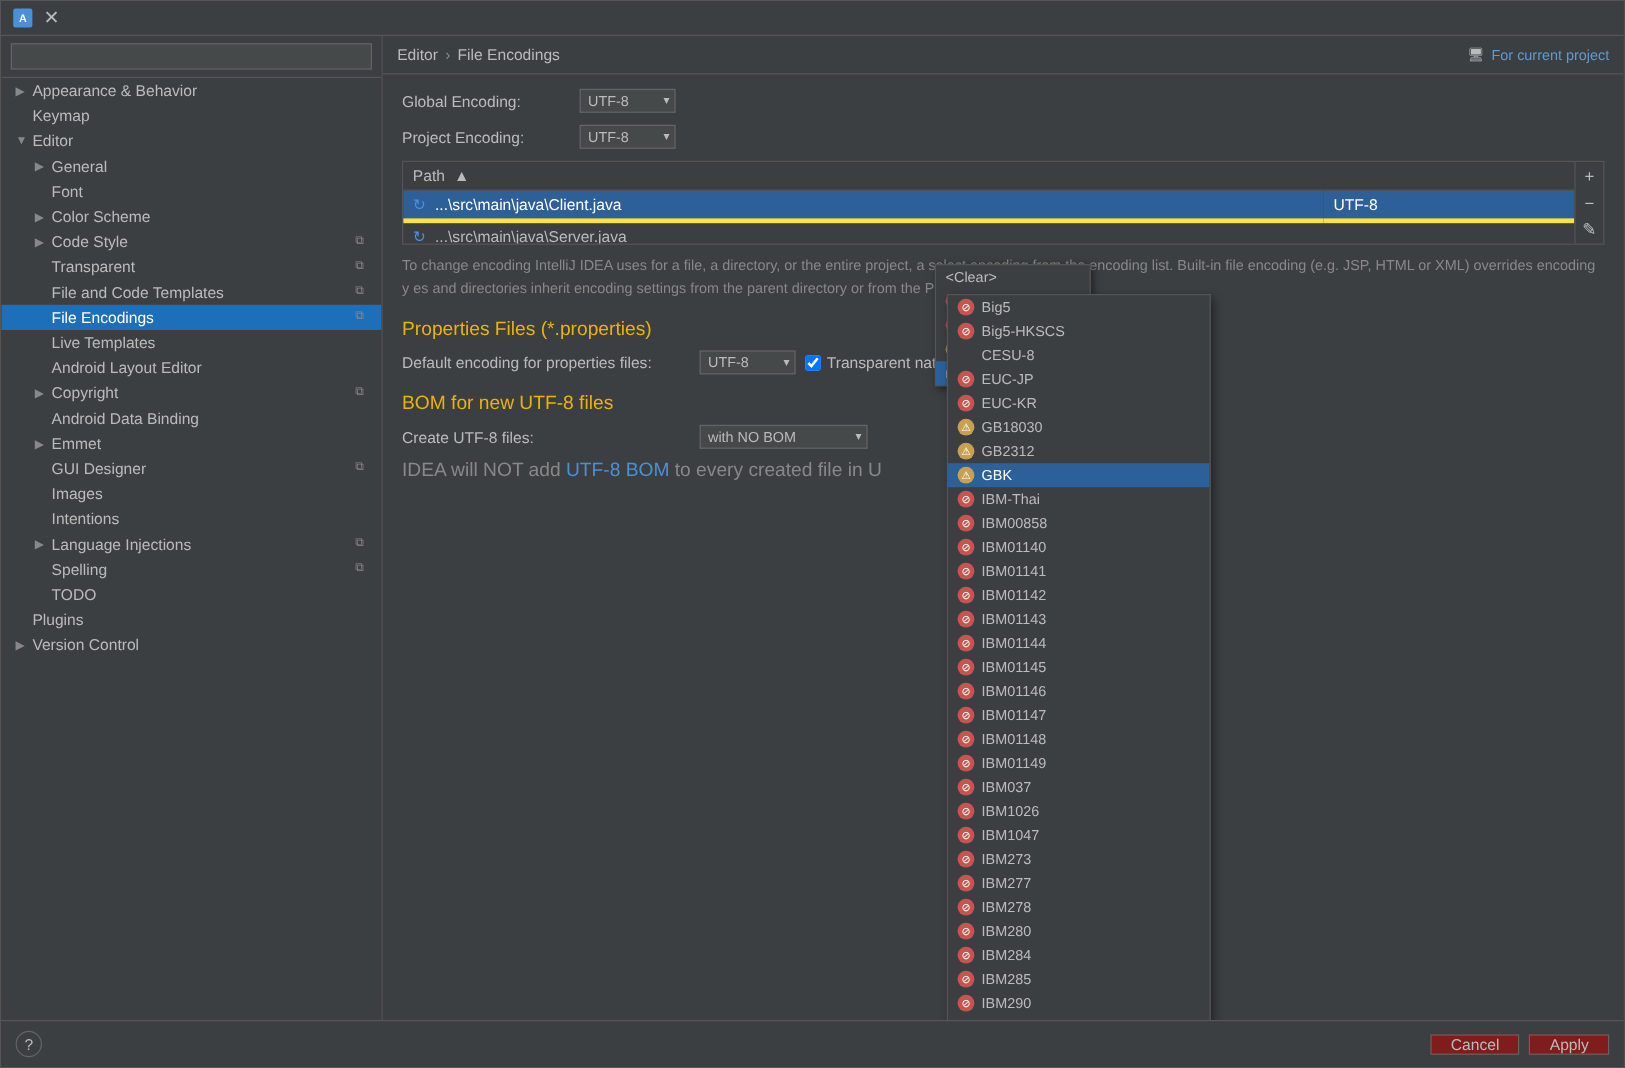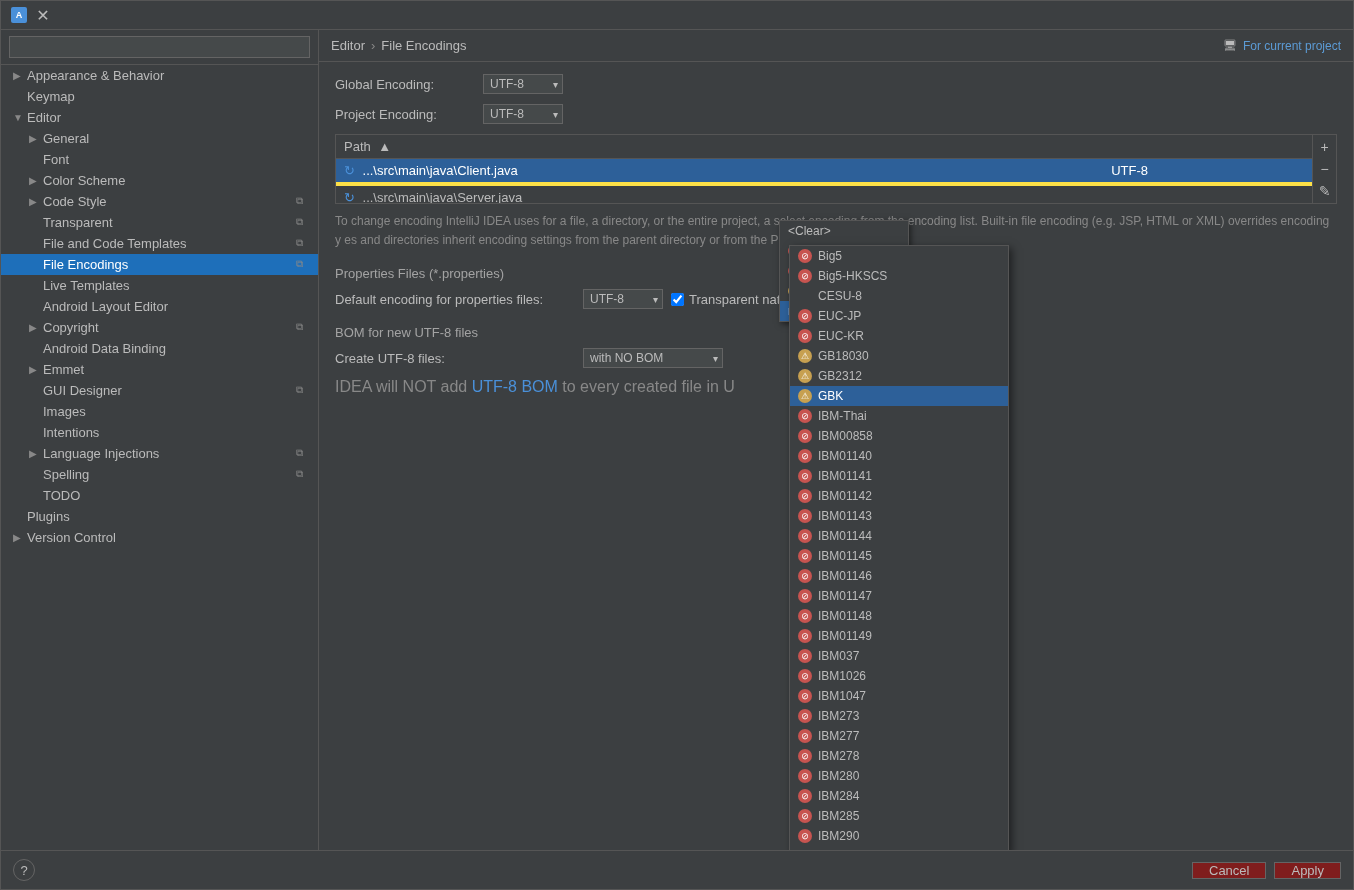--- a/index.html
+++ b/index.html
@@ -219,22 +219,22 @@
     }
 
     .info-text {
       color: #888;
       font-size: 12px;
       line-height: 1.6;
       margin-bottom: 16px;
     }
 
     .section-header {
-      color: #a3a3a3;
-      font-size: 13px;
+      color: #eab308;
+      font-size: 16px;
       margin-bottom: 8px;
     }
 
     .prop-row {
       display: flex;
       align-items: center;
       margin-bottom: 10px;
       gap: 8px;
     }
 

